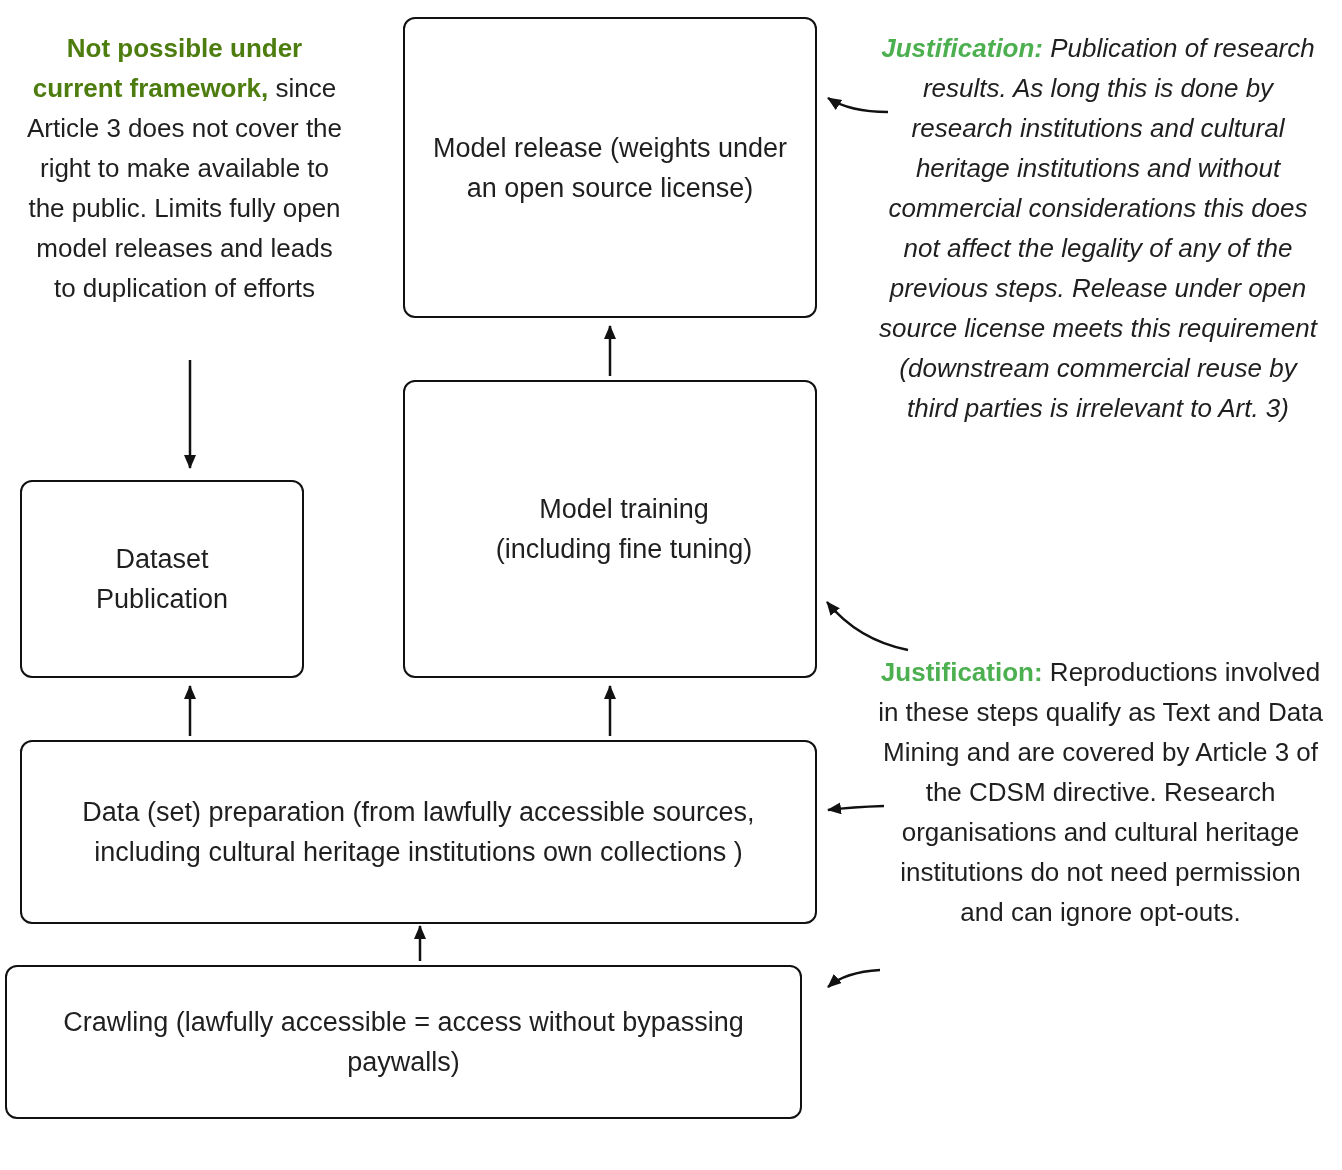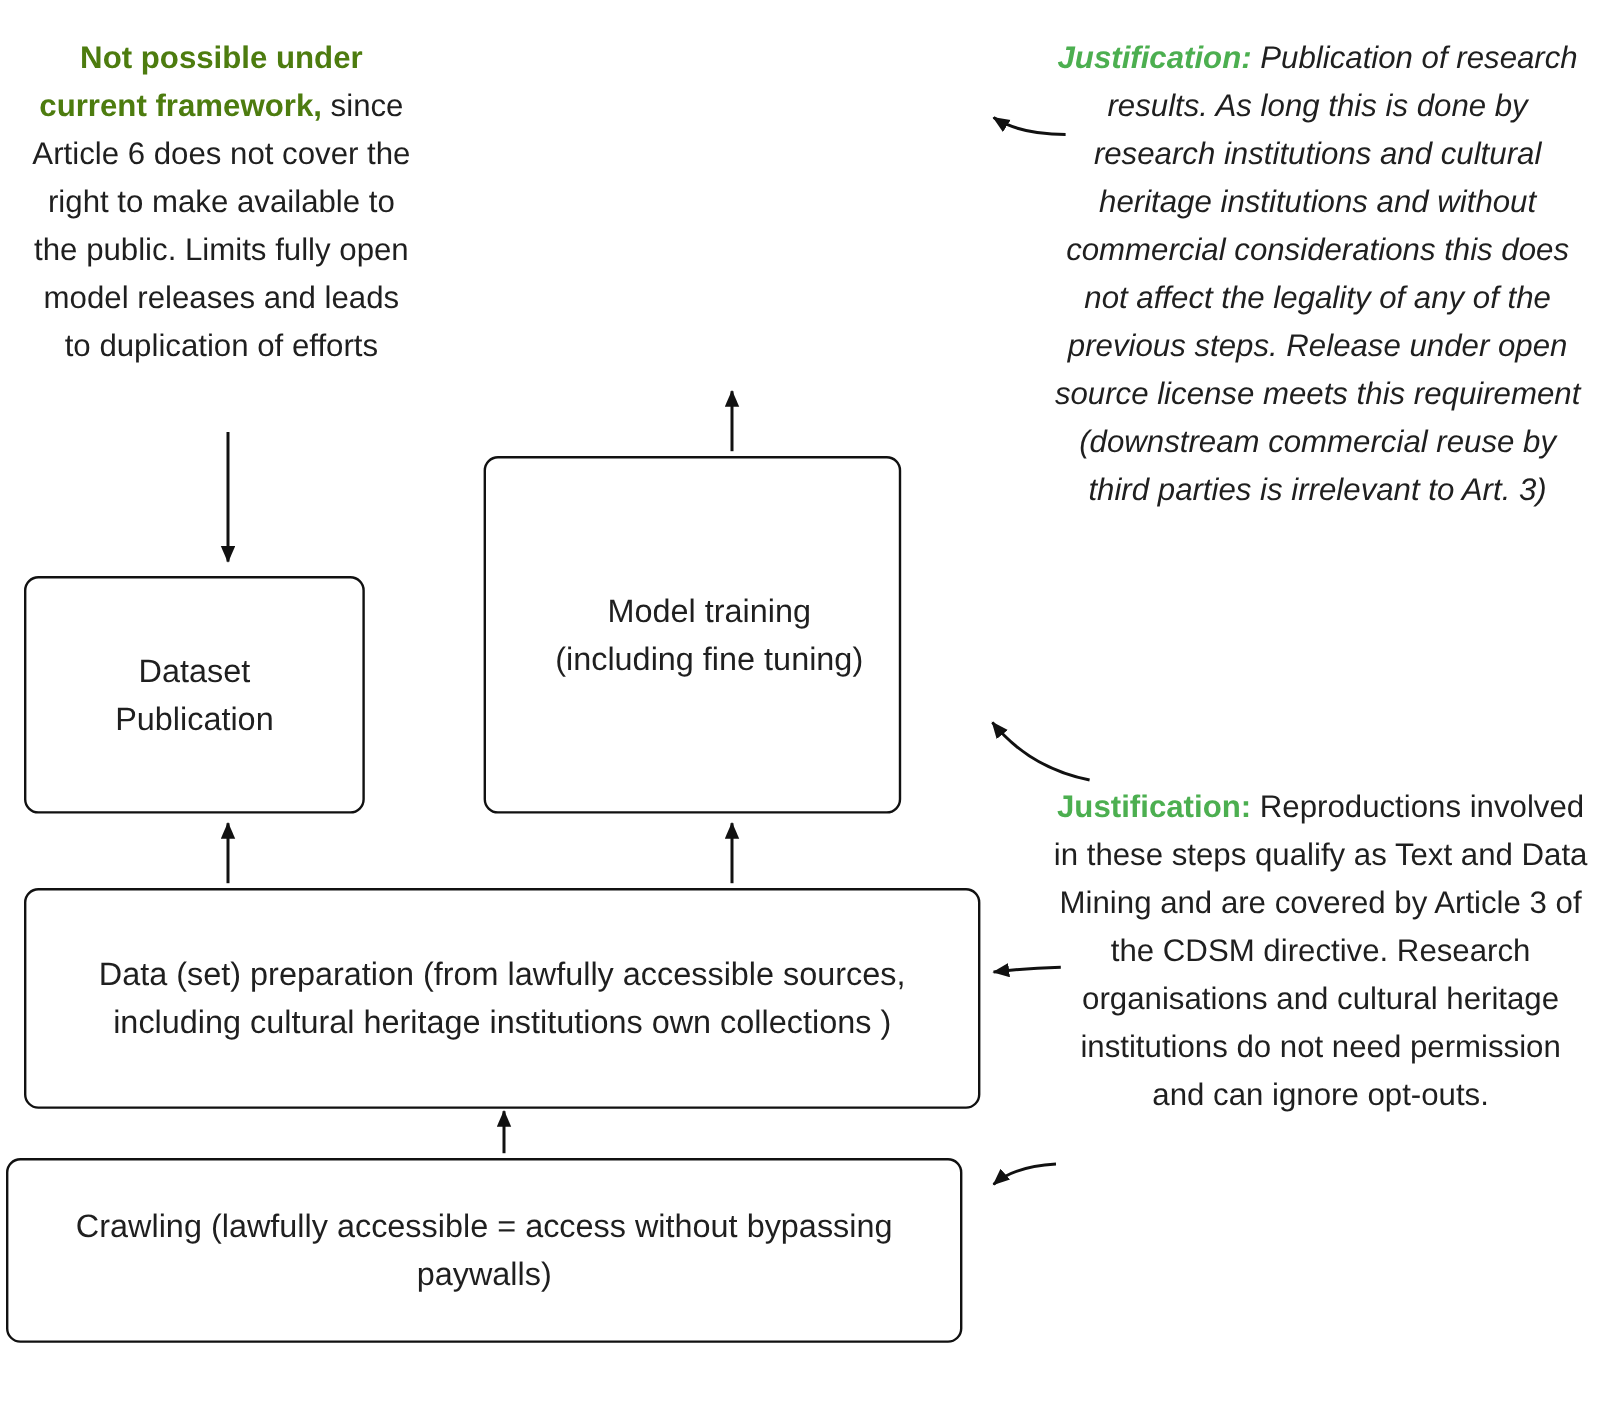--- a/index.html
+++ b/index.html
@@ -36,21 +36,21 @@
     box-sizing: border-box;
     padding: 10px 20px;
   }
   .box-label {
     font-size: 27px;
     line-height: 40px;
     white-space: pre-line;
     color: #1f1f1f;
   }
   .box-model-release   { left: 403px; top: 17px;  width: 414px; height: 301px; }
-  .box-model-training  { left: 403px; top: 380px; width: 348px; height: 298px; padding-left: 48px; }
+  .box-model-training  { left: 403px; top: 380px; width: 414px; height: 298px; padding-left: 48px; }
   .box-dataset-pub     { left: 20px;  top: 480px; width: 284px; height: 198px; }
   .box-data-prep       { left: 20px;  top: 740px; width: 797px; height: 184px; }
   .box-crawling        { left: 5px;  top: 965px; width: 797px; height: 154px; }
 
   .annotation {
     position: absolute;
     text-align: center;
     font-size: 26px;
     line-height: 40px;
   }
@@ -79,20 +79,24 @@
     <path d="M610,736 V686" stroke="#111111" stroke-width="2.5" fill="none" marker-end="url(#ah)"></path>
     <path d="M610,376 V326" stroke="#111111" stroke-width="2.5" fill="none" marker-end="url(#ah)"></path>
     <path d="M420,961 V926" stroke="#111111" stroke-width="2.5" fill="none" marker-end="url(#ah)"></path>
 
     <path d="M888,112 Q850,112 828,98" stroke="#111111" stroke-width="2.5" fill="none" marker-end="url(#ah)"></path>
     <path d="M908,650 Q858,640 827,602" stroke="#111111" stroke-width="2.5" fill="none" marker-end="url(#ah)"></path>
     <path d="M884,806 Q852,807 828,810" stroke="#111111" stroke-width="2.5" fill="none" marker-end="url(#ah)"></path>
     <path d="M880,970 Q845,972 828,987" stroke="#111111" stroke-width="2.5" fill="none" marker-end="url(#ah)"></path>
   </svg>
 
+  <div class="box box-model-release">
+    <span class="box-label">Model release (weights under
+an open source license)</span>
+  </div>
 
   <div class="box box-model-training">
     <span class="box-label">Model training
 (including fine tuning)</span>
   </div>
 
   <div class="box box-dataset-pub">
     <span class="box-label">Dataset
 Publication</span>
   </div>
@@ -101,21 +105,21 @@
     <span class="box-label">Data (set) preparation (from lawfully accessible sources,
 including cultural heritage institutions own collections )</span>
   </div>
 
   <div class="box box-crawling">
     <span class="box-label">Crawling (lawfully accessible = access without bypassing
 paywalls)</span>
   </div>
 
   <div class="annotation annotation-red">
-    <span class="lead">Not possible under current framework,</span><span class="body"> since Article 6 does not cover the right to make available to the public. Limits fully open model releases and leads to duplication of efforts</span>
+    <span class="lead">Not possible under current framework,</span><span class="body"> since Article 3 does not cover the right to make available to the public. Limits fully open model releases and leads to duplication of efforts</span>
   </div>
 
   <div class="annotation annotation-justif-1">
     <span class="lead">Justification:</span><span class="body"> Publication of research results. As long this is done by research institutions and cultural heritage institutions and without commercial considerations this does not affect the legality of any of the previous steps. Release under open source license meets this requirement (downstream commercial reuse by third parties is irrelevant to Art. 3)</span>
   </div>
 
   <div class="annotation annotation-justif-2">
     <span class="lead">Justification:</span><span class="body"> Reproductions involved in these steps qualify as Text and Data Mining and are covered by Article 3 of the CDSM directive. Research organisations and cultural heritage institutions do not need permission and can ignore opt-outs.</span>
   </div>
 

